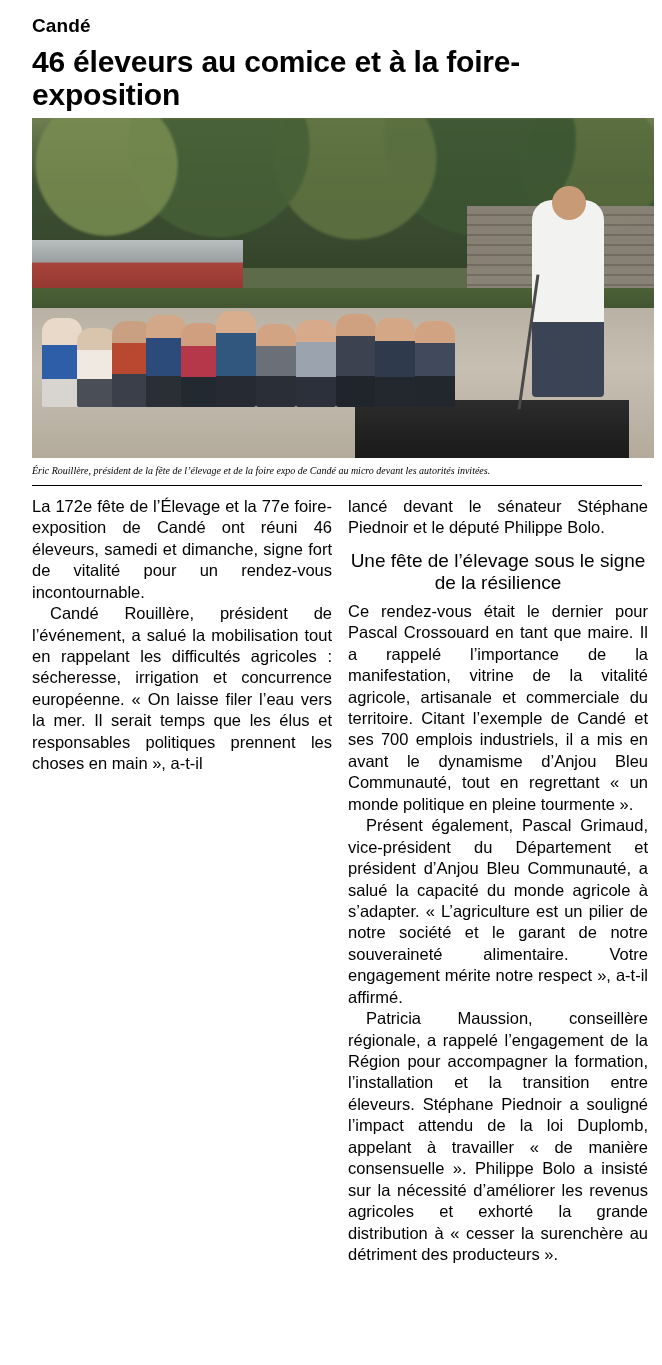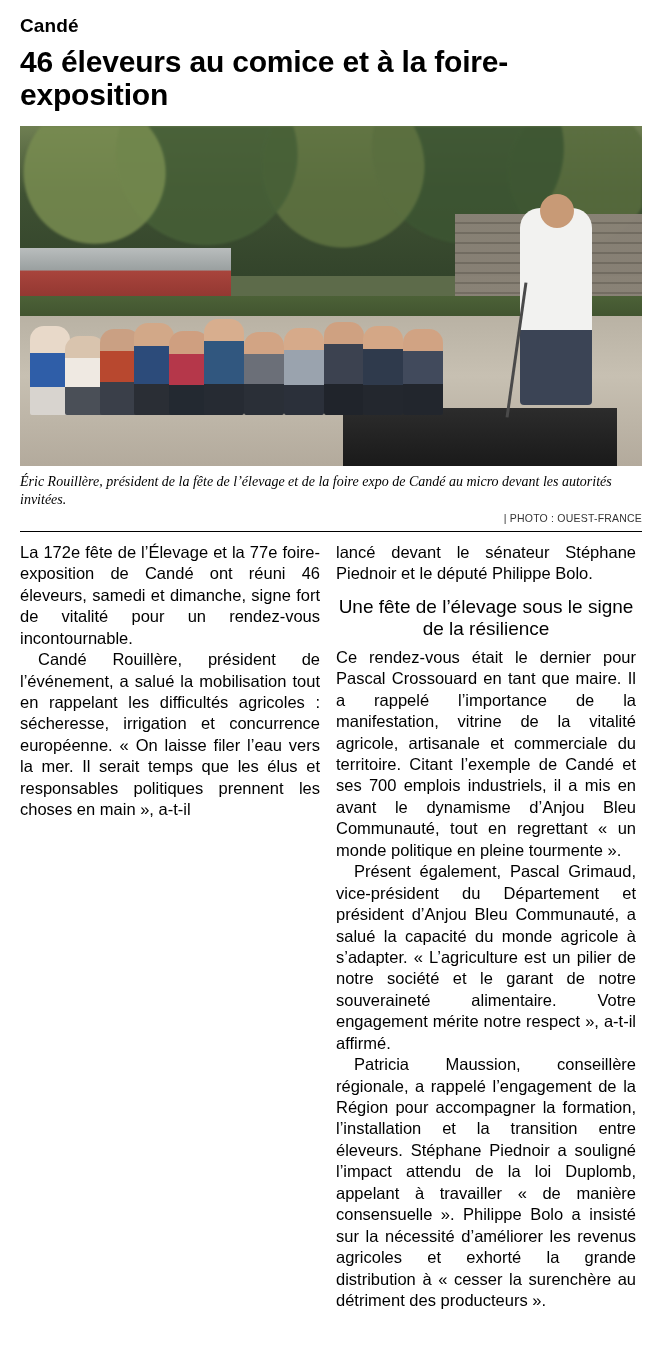--- a/index.html
+++ b/index.html
@@ -13,34 +13,34 @@
     font-family: "Liberation Sans", sans-serif;
     color: #000000;
     position: relative;
     overflow: hidden;
   }
   .page {
     width: 662px;
     height: 1224px;
     position: relative;
     box-sizing: border-box;
-    padding: 16px 20px 0 20px;
+    padding: 16px 20px 0 32px;
   }
   .kicker {
     font-size: 19px;
     font-weight: bold;
     letter-spacing: 0.1px;
     margin: 0 0 4px 0;
     line-height: 1.1;
   }
   .headline {
     font-size: 30px;
     font-weight: bold;
     line-height: 1.12;
-    margin: 8px 0 14px 0;
+    margin: 8px 0 6px 0;
     letter-spacing: -0.2px;
   }
 
   
   .photo {
     width: 622px;
     height: 340px;
     position: relative;
     overflow: hidden;
     background: #5d6b4a;
@@ -117,21 +117,21 @@
   .photo .mic-stand {
     position: absolute;
     right: 20%; top: 46%;
     width: 3px; height: 40%;
     background: #4a4a4a;
     transform: rotate(8deg);
   }
   .caption {
     font-family: "Liberation Serif", serif;
     font-style: italic;
-    font-size: 14px;
+    font-size: 10px;
     line-height: 1.28;
     margin: 7px 0 0 0;
     width: 600px;
   }
   .credit {
     font-size: 10.5px;
     color: #333;
     text-align: right;
     margin-top: 3px;
     letter-spacing: .2px;
@@ -200,21 +200,20 @@
       <div class="p" style="left:61%;height:61%;background:linear-gradient(180deg,#cfa181 0 24%,#3c4250 24% 67%,#20242b 67% 100%)"></div>
       <div class="p" style="left:69%;height:58%;background:linear-gradient(180deg,#d4a786 0 26%,#2f3a4c 26% 66%,#23272e 66% 100%)"></div>
       <div class="p" style="left:77%;height:56%;background:linear-gradient(180deg,#d1a383 0 26%,#414a5c 26% 64%,#22262d 64% 100%)"></div>
     </div>
     <div class="speaker"></div>
     <div class="speaker-head"></div>
     <div class="mic-stand"></div>
   </div>
 
   <div class="caption">Éric Rouillère, président de la fête de l’élevage et de la foire expo de Candé au micro devant les autorités invitées.</div>
-  <div class="credit">| PHOTO : OUEST-FRANCE</div>
 
   <hr class="rule">
 
   <div class="columns">
 
     <div class="col">
       <p class="no-indent">La 172e fête de l’Élevage et la 77e foire-exposition de Candé ont réuni 46 éleveurs, samedi et dimanche, signe fort de vitalité pour un rendez-vous incontournable.</p>
       <p><span>Candé Rouillère, président de l’événement, a salué la mobilisation tout en rappelant les difficultés agricoles : sécheresse, irrigation et concurrence européenne. </span><b class="q">« On laisse filer l’eau vers la mer. Il serait temps que les élus et responsables politiques prennent les choses en main »</b><span>, a-t-il</span></p>
     </div>
 

